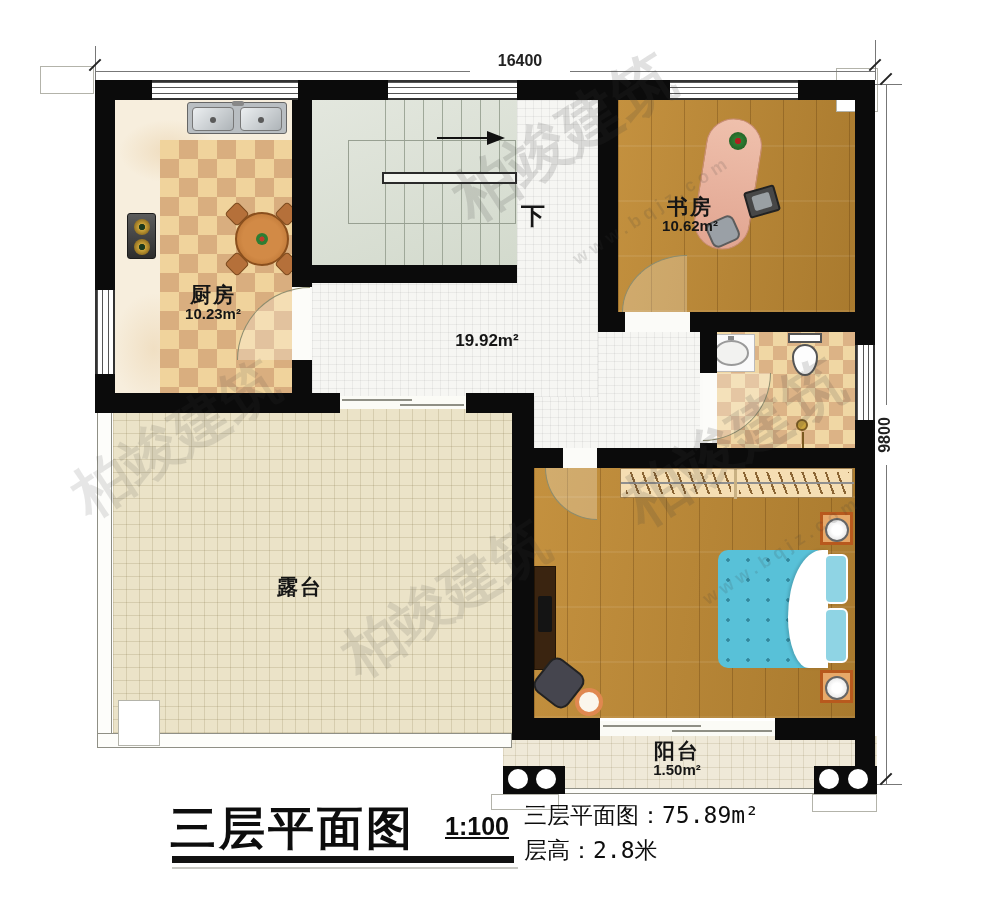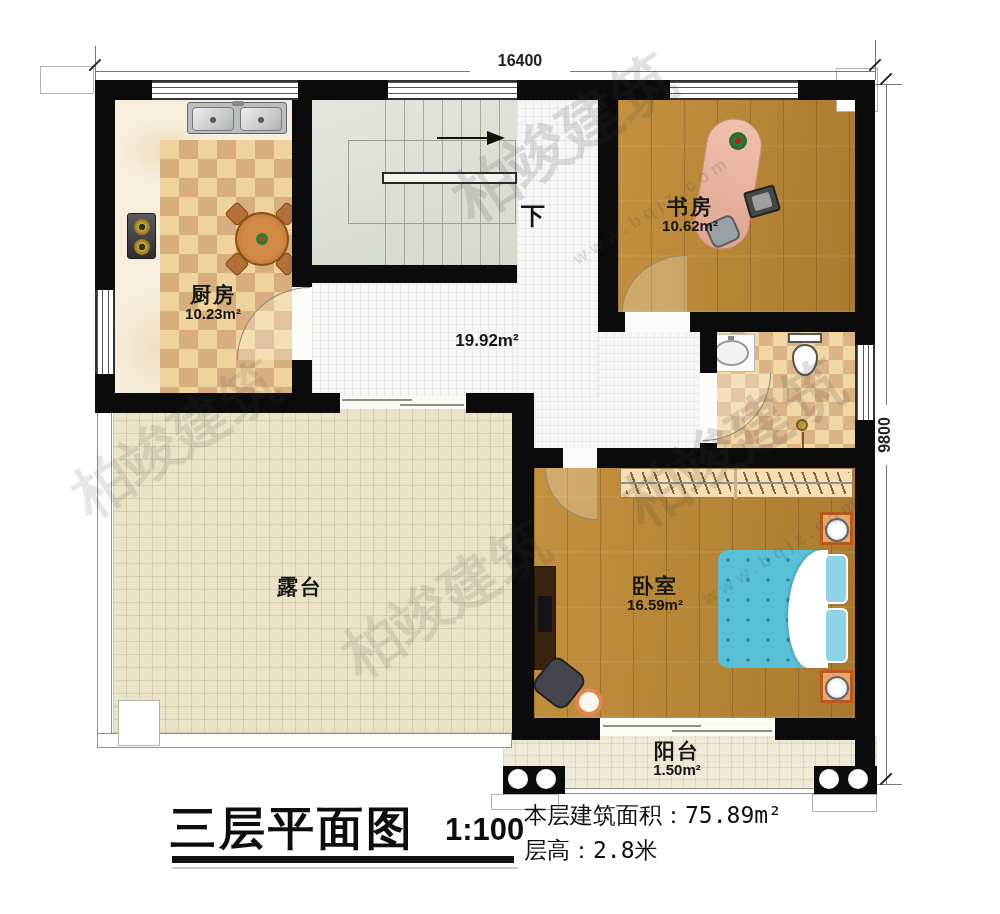--- a/index.html
+++ b/index.html
@@ -60,21 +60,21 @@
 
   .wm{z-index:6;color:#3c3c3c;font-weight:800;white-space:nowrap;pointer-events:none;}
 
   .fix{z-index:2;}
   .lampbox{background:#e7a96a;border:3px solid #b8591d;z-index:2;}
   .lamp{width:20px;height:20px;border-radius:50%;border:2px solid #666;
         background:radial-gradient(#fff 35%,#d8d8d8);margin:3px auto;}
 
   #title-block{z-index:7;padding-left:32px;}
   .big-title{font-size:46px;font-weight:800;letter-spacing:3px;color:#0d0d0d;}
-  .scale{font-size:31px;font-weight:600;color:#0d0d0d;}
+  .scale{font-size:25px;font-weight:600;color:#0d0d0d;text-decoration:underline;}
   .info{font-size:23px;color:#0d0d0d;}
   .info .val{font-family:"DejaVu Sans Mono",monospace;}
 </style>
 </head>
 <body>
 
 <div id="plan">
 
   <div class="a marble" style="left:115px;top:98px;width:177px;height:295px"></div>
   <div class="a checker" style="left:160px;top:140px;width:132px;height:253px"></div>
@@ -247,24 +247,20 @@
   <div class="a dim" style="left:856px;top:425px;width:60px;height:20px;transform:rotate(-90deg)">9800</div>
 
   <div class="a room-label" style="left:153px;top:284px;width:120px">
     <div class="rname">厨房</div>
     <div class="rarea">10.23m²</div>
   </div>
   <div class="a room-label" style="left:630px;top:196px;width:120px">
     <div class="rname">书房</div>
     <div class="rarea">10.62m²</div>
   </div>
-  <div class="a room-label" style="left:595px;top:575px;width:120px">
-    <div class="rname">卧室</div>
-    <div class="rarea">16.59m²</div>
-  </div>
   <div class="a room-label" style="left:240px;top:576px;width:120px">
     <div class="rname">露台</div>
   </div>
   <div class="a room-label" style="left:617px;top:740px;width:120px">
     <div class="rname">阳台</div>
     <div class="rarea">1.50m²</div>
   </div>
   <div class="a room-label" style="left:427px;top:332px;width:120px">
     <div class="rarea" style="font-size:17px">19.92m²</div>
   </div>
@@ -278,20 +274,20 @@
   <div class="a wm" style="left:330px;top:560px;font-size:58px;opacity:.12;transform:rotate(-33deg)">柏竣建筑</div>
   <div class="a wm" style="left:560px;top:200px;font-size:18px;letter-spacing:5px;opacity:.14;transform:rotate(-33deg)">www.bqjz.com</div>
   <div class="a wm" style="left:690px;top:540px;font-size:18px;letter-spacing:5px;opacity:.14;transform:rotate(-33deg)">www.bqjz.com</div>
 
   <div id="title-block" class="a" style="left:0;top:795px;width:1000px;height:110px">
     <div class="a big-title" style="left:170px;top:3px">三层平面图</div>
     <div class="a" style="left:172px;top:61px;width:342px;height:7px;background:#111"></div>
     <div class="a" style="left:172px;top:72px;width:346px;height:2px;background:#c9c9c4"></div>
     <div class="a scale" style="left:445px;top:17px">1:100</div>
     <div class="a info" style="left:524px;top:5px">
-      <span>本层建筑面积：</span><span class="val">75.89m²</span>
+      <span>三层平面图：</span><span class="val">75.89m²</span>
     </div>
     <div class="a info" style="left:524px;top:40px">
       <span>层高：</span><span class="val">2.8米</span>
     </div>
   </div>
 
 </div>
 
 </body></html>

